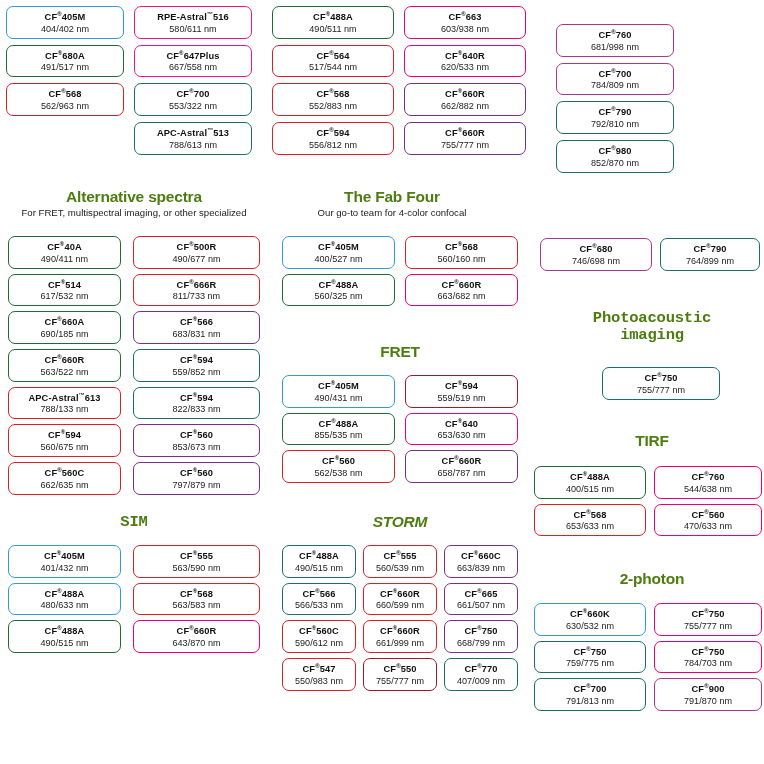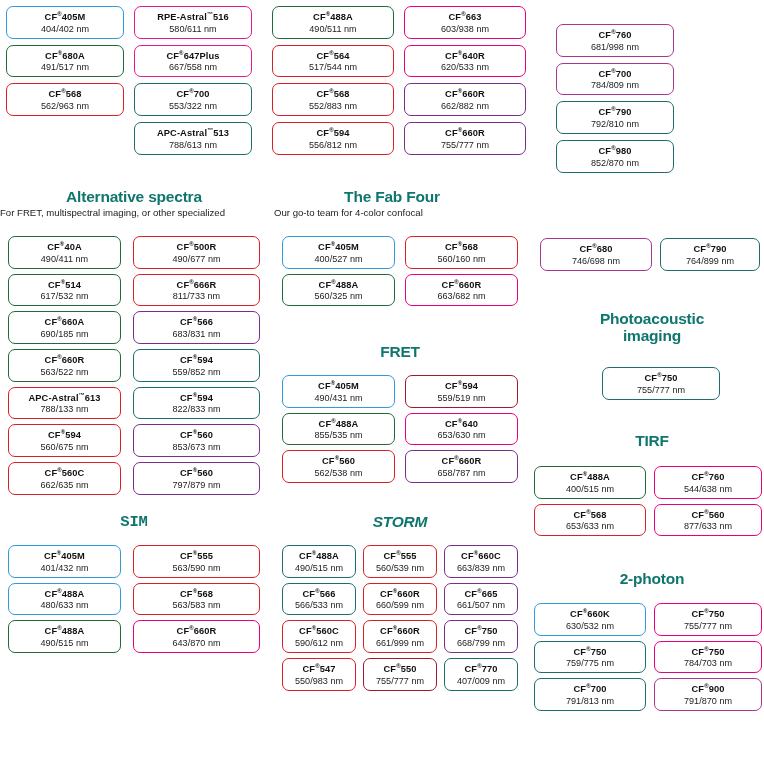--- a/index.html
+++ b/index.html
@@ -57,25 +57,26 @@
   .c-magenta { border-color: #e5198b; }
   .c-pink    { border-color: #e6007e; }
   .c-purple  { border-color: #7b2d8e; }
   .c-plum    { border-color: #a8368f; }
 
   
   .sec-title {
     font-size: 15.5px;
     font-weight: bold;
     text-align: center;
-    color: #0f766e;
+    color: #4d7c0f;
     letter-spacing: -0.2px;
   }
   .sec-sub {
     font-size: 9.6px;
+    text-align: center;
     color: #222;
     margin-top: 1px;
   }
   .sec-title.two-line { line-height: 1.12; }
 
   
   .abs { position: absolute; }
 
   .grid {
     position: absolute;
@@ -384,21 +385,21 @@
     <div class="chip c-plum">
       <div class="name">CF<sup>®</sup>680</div>
       <div class="spec">746/698 nm</div>
     </div>
     <div class="chip c-teal">
       <div class="name">CF<sup>®</sup>790</div>
       <div class="spec">764/899 nm</div>
     </div>
   </div>
 
-<div class="abs" style="left:540px; top:310px; width:224px;">
+<div class="abs" style="left:540px; top:310px; width:224px;font-family:Liberation Mono, monospace;">
   <div class="sec-title two-line">Photoacoustic</div>
   <div class="sec-title two-line">imaging</div>
 </div>
 <div class="grid" style="left:602px; top:367px; width:118px;
             grid-template-columns: 118px; gap:5px;">
     <div class="chip c-teal">
       <div class="name">CF<sup>®</sup>750</div>
       <div class="spec">755/777 nm</div>
     </div>
   </div>
@@ -415,21 +416,21 @@
     <div class="chip c-pink">
       <div class="name">CF<sup>®</sup>760</div>
       <div class="spec">544/638 nm</div>
     </div>
     <div class="chip c-red">
       <div class="name">CF<sup>®</sup>568</div>
       <div class="spec">653/633 nm</div>
     </div>
     <div class="chip c-pink">
       <div class="name">CF<sup>®</sup>560</div>
-      <div class="spec">877/633 nm</div>
+      <div class="spec">470/633 nm</div>
     </div>
   </div>
 
 <div class="abs" style="left:540px; top:570px; width:224px;">
   <div class="sec-title">2-photon</div>
 </div>
 <div class="grid" style="left:534px; top:603px; width:228px;
             grid-template-columns: 112px 108px; gap:5px 8px;">
     <div class="chip c-blue">
       <div class="name">CF<sup>®</sup>660K</div>

